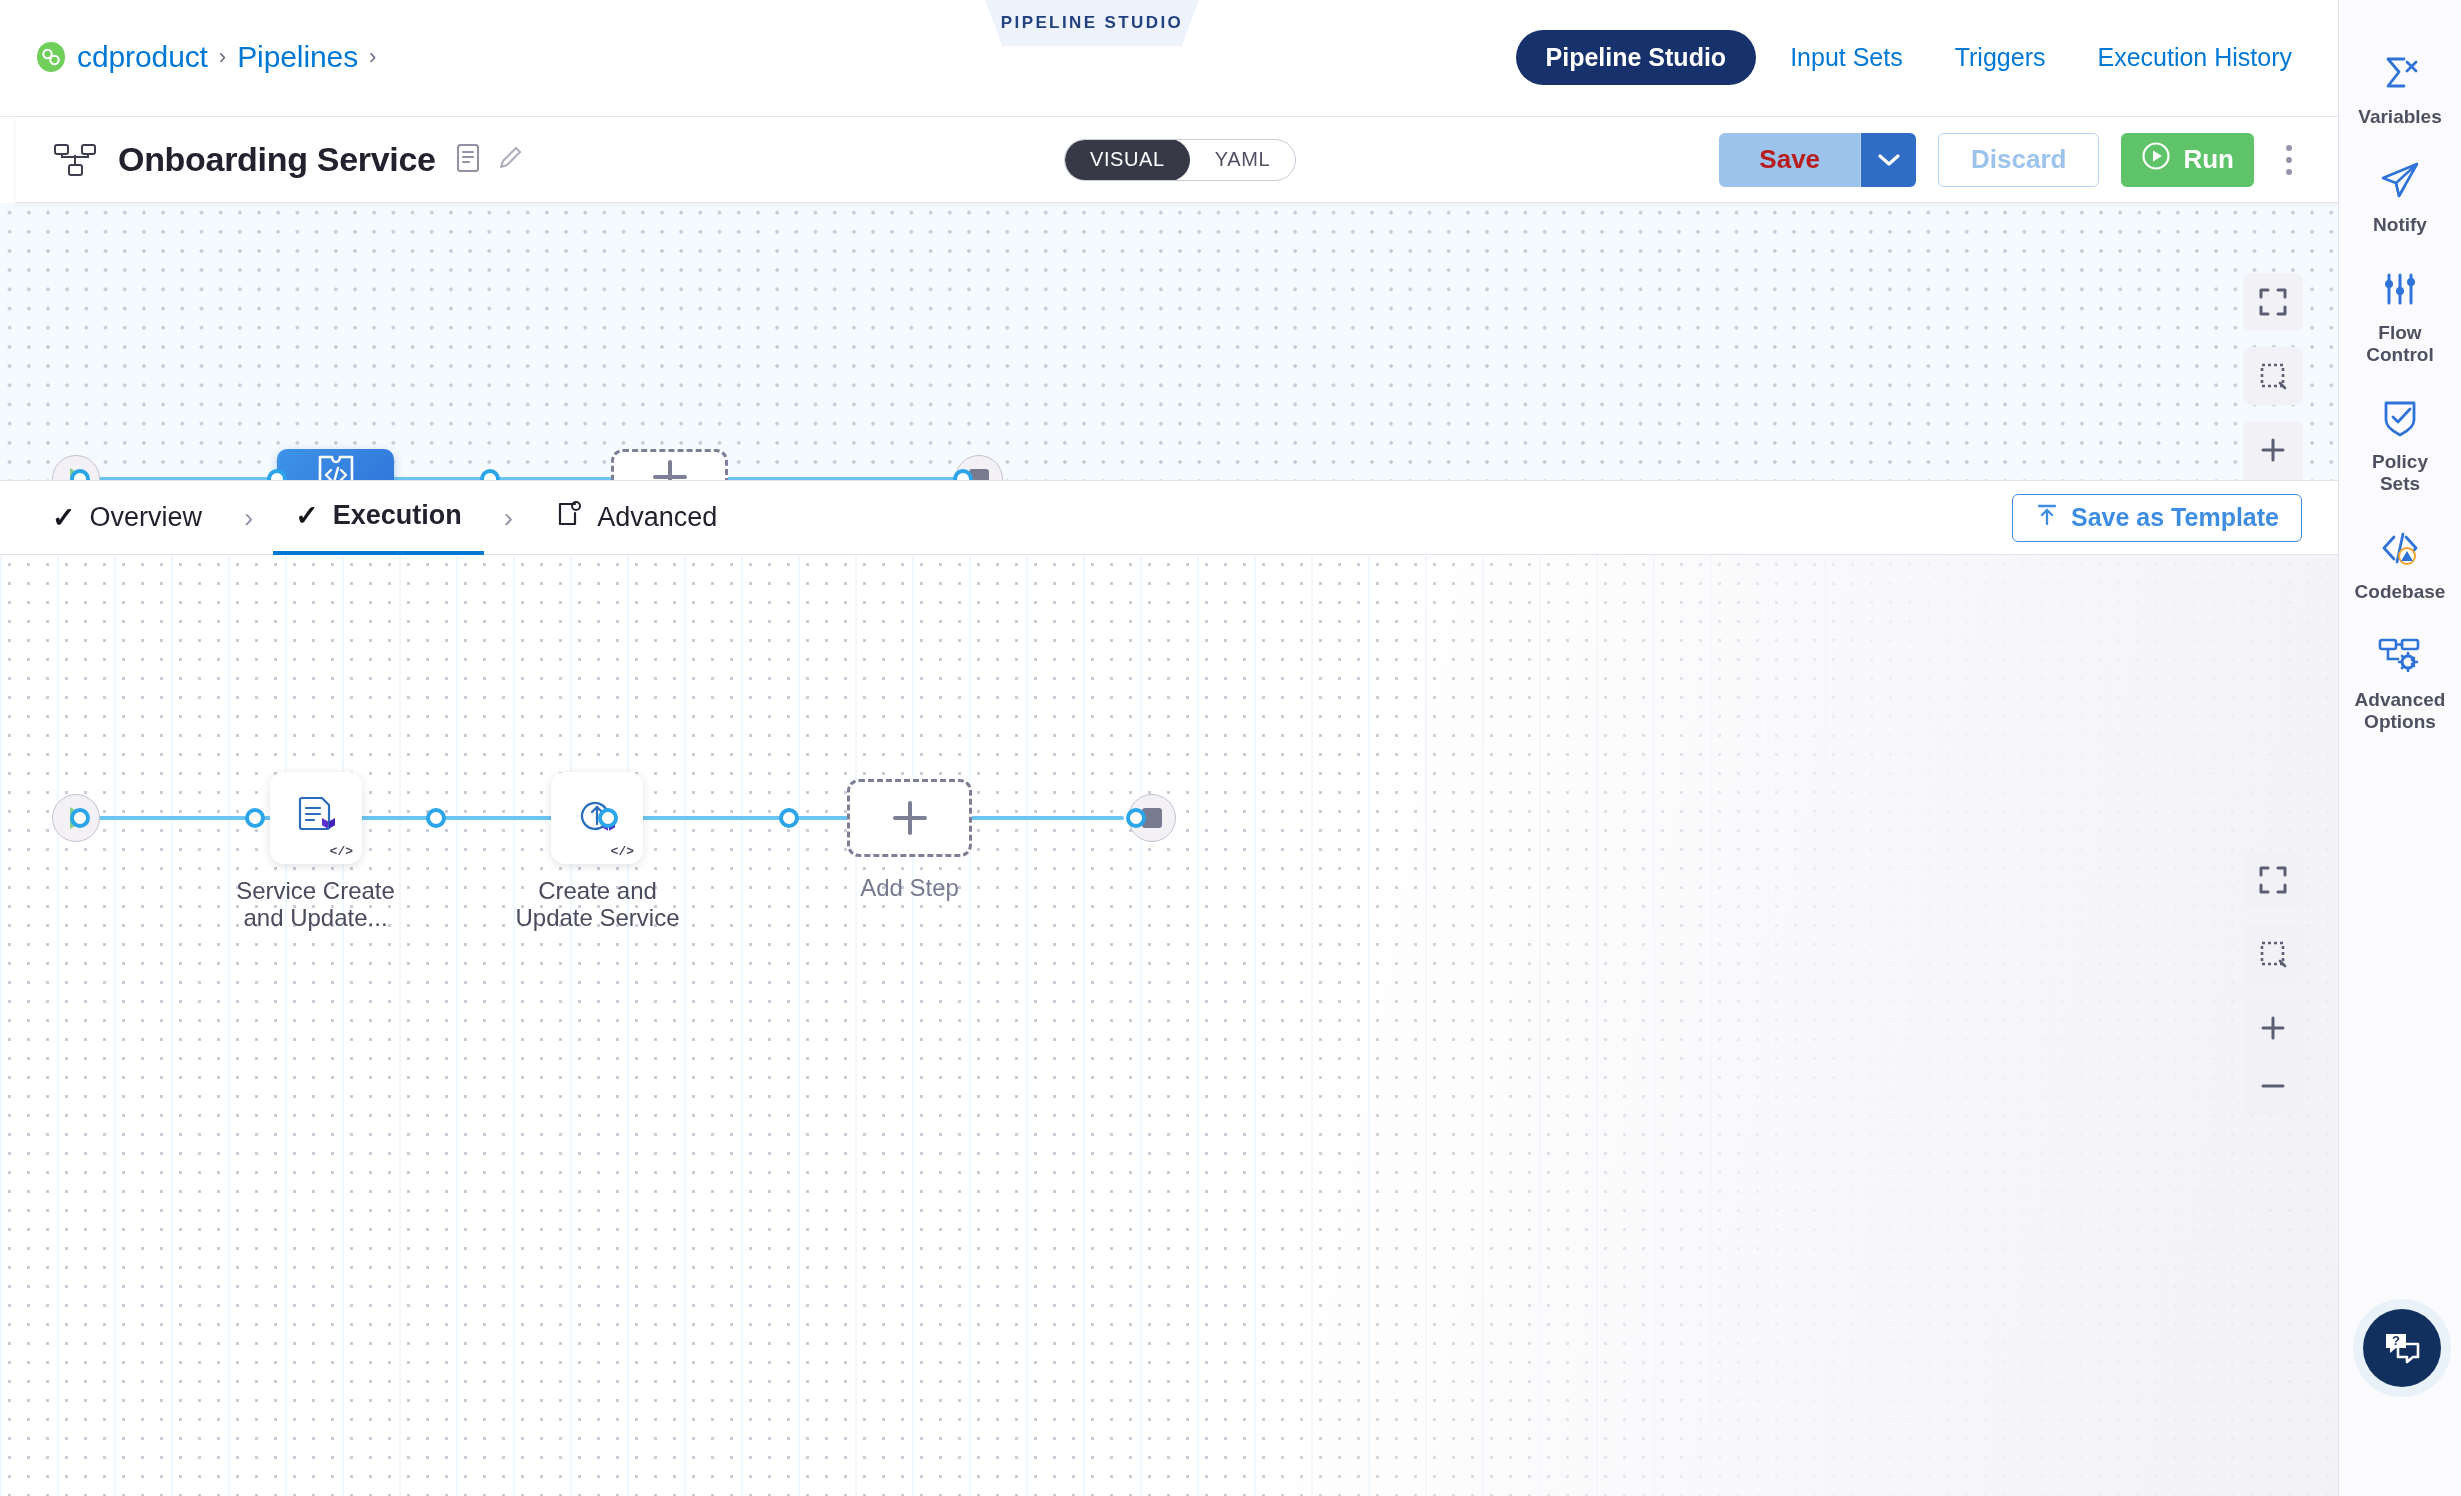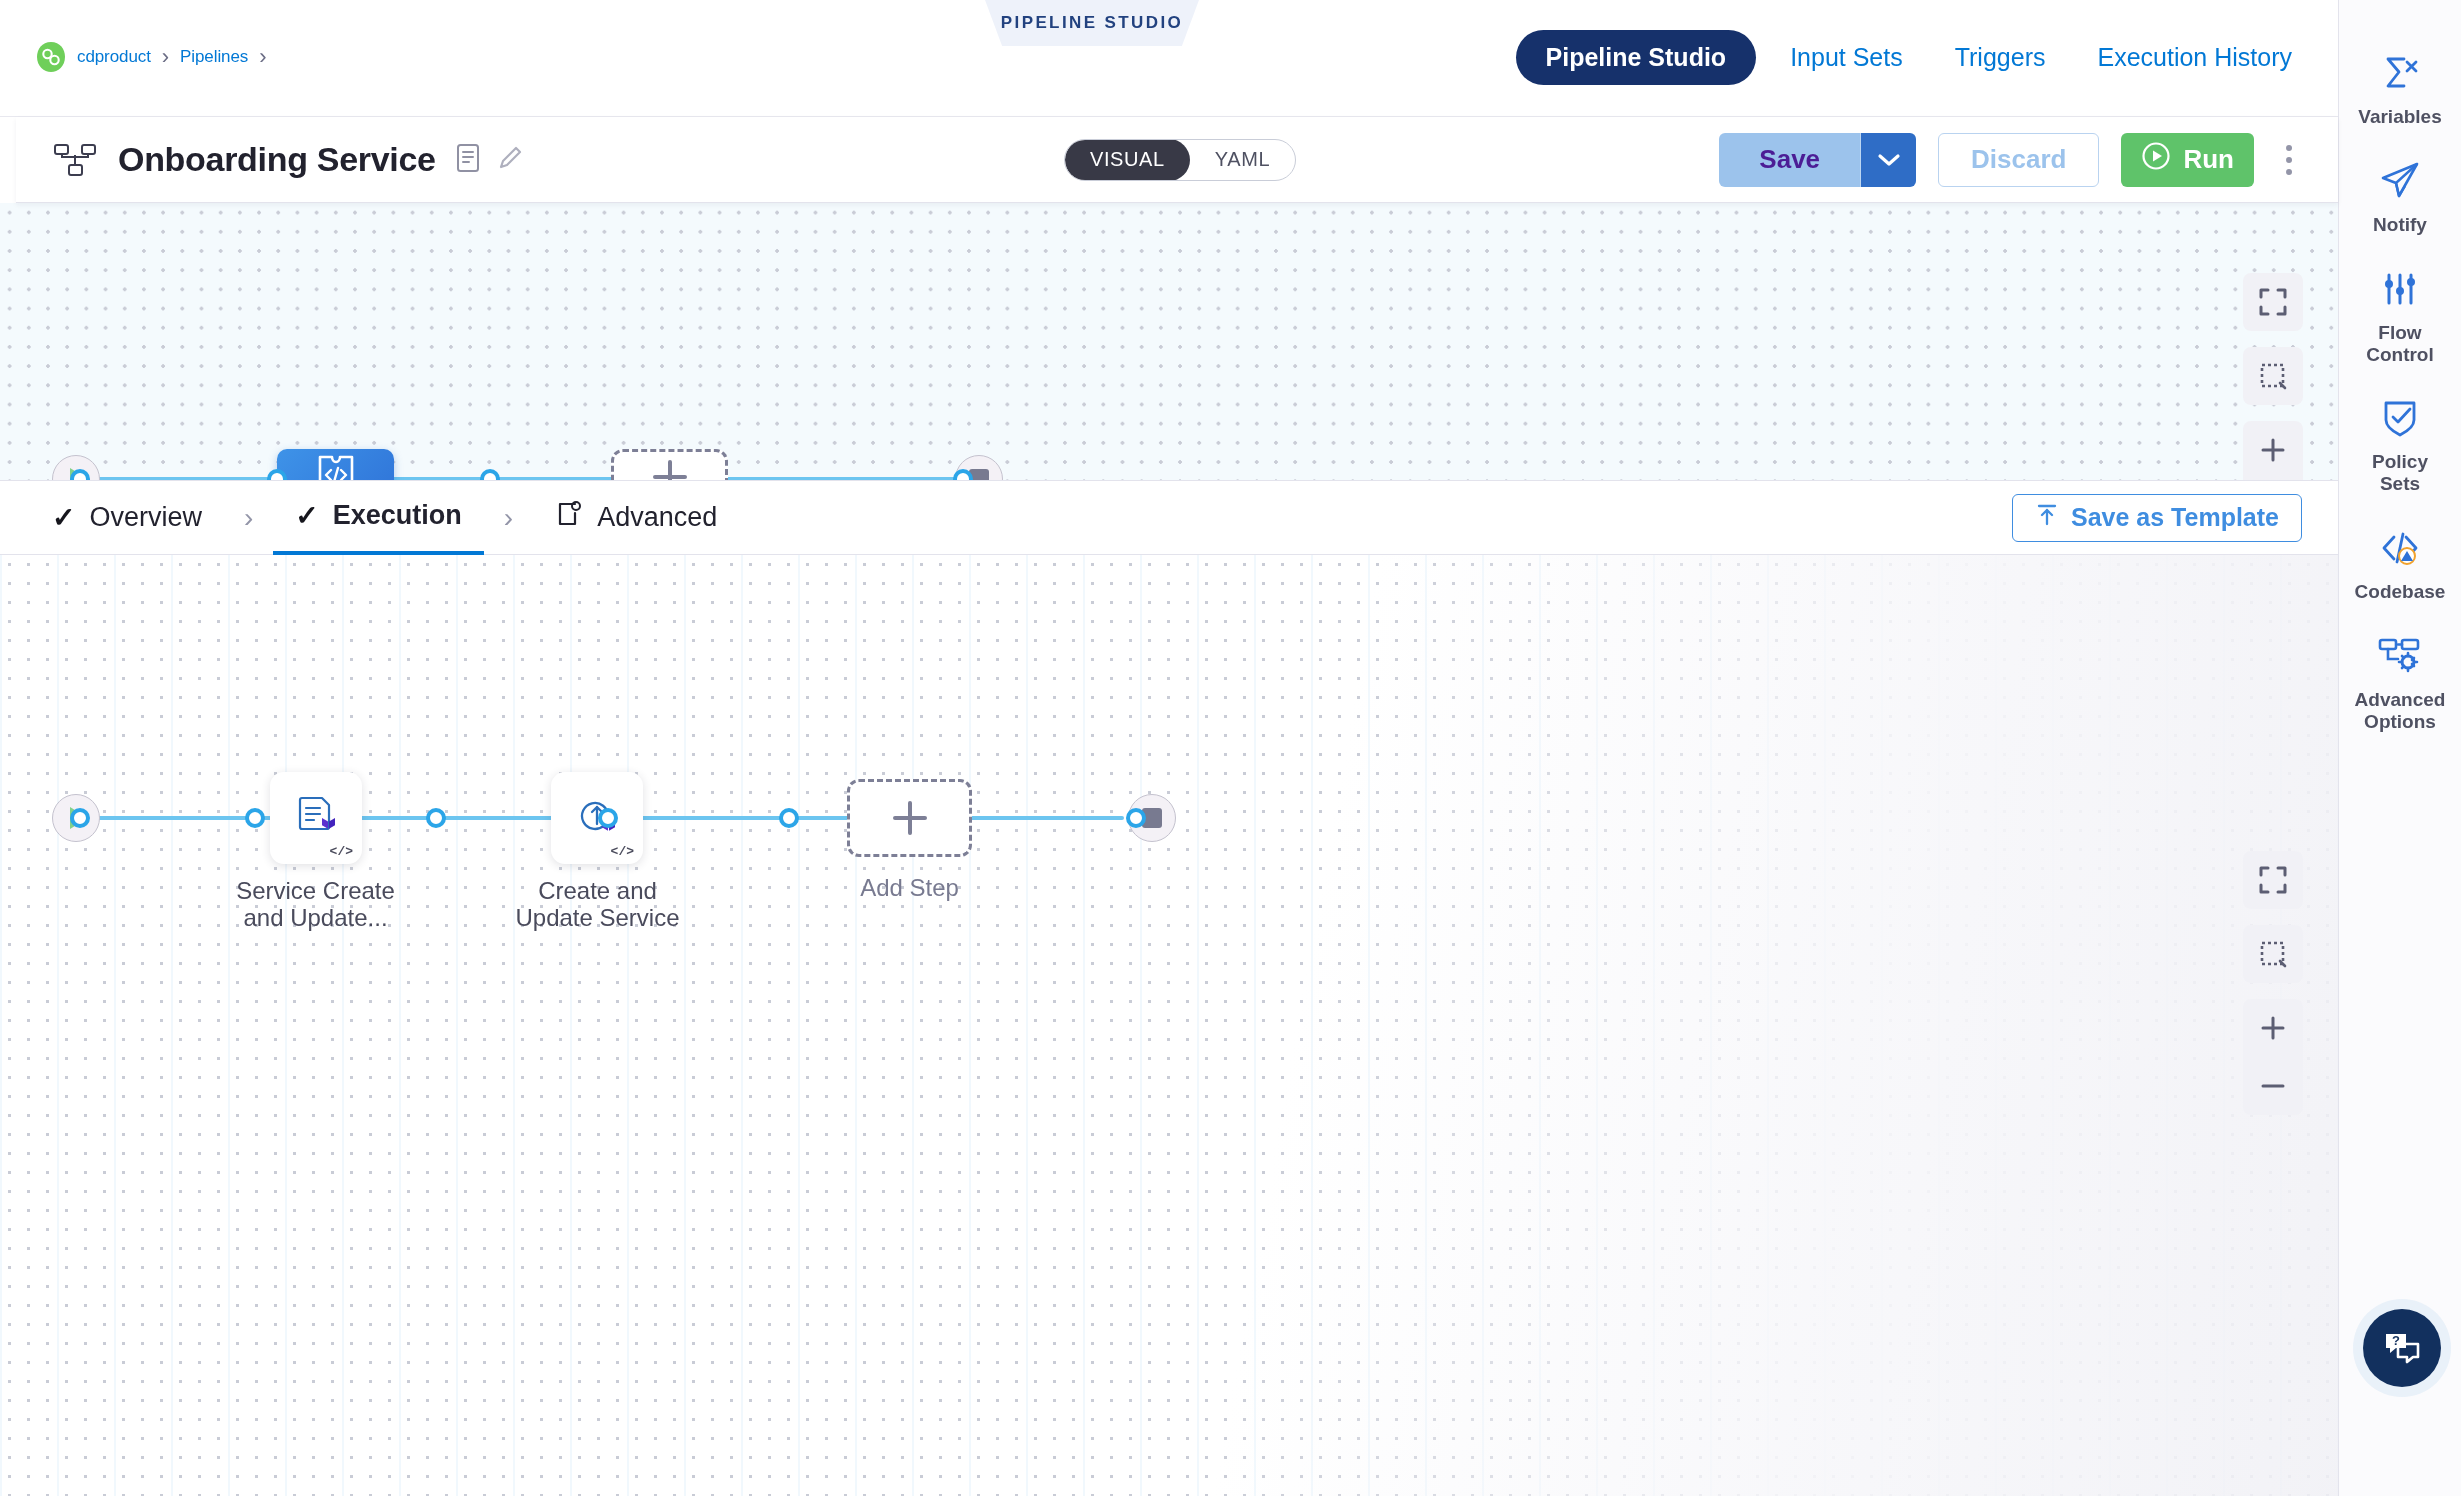--- a/index.html
+++ b/index.html
@@ -20,21 +20,21 @@
     flex: 0 0 117px;
   }
   .breadcrumb {
     display: flex; align-items: center; gap: 11px;
     padding-left: 36px; height: 117px; margin-top:-2px;
   }
   .bc-logo {
     width: 30px; height: 32px; position: relative; flex: 0 0 30px;
   }
   .bc-logo svg { display:block; }
-  .bc-link { color: #0278d5; font-size: 17px; letter-spacing: -0.1px; cursor:pointer; }
+  .bc-link { color: #0278d5; font-size: 30px; letter-spacing: -0.1px; cursor:pointer; }
   .bc-sep { color: #6b6d85; font-size: 22px; font-weight: 300; }
 
   .studio-tag {
     position: absolute; left: 985px; top: 0px;
     width: 214px; height: 46px;
     background: #eef2fa;
     clip-path: polygon(0 0, 100% 0, 92% 100%, 8% 100%);
     display: flex; align-items: center; justify-content: center;
   }
   .studio-tag span {
@@ -77,21 +77,21 @@
   .vy-opt {
     font-size: 20px; font-weight: normal; letter-spacing: 0.6px;
     padding: 0 25px; height: 42px; display: flex; align-items: center;
     color: #4f5162; cursor: pointer;
   }
   .vy-opt.active { background: #383946; color: #fff; border-radius: 22px; height:42px; }
 
   .actions { position: absolute; right: 36px; top: 50%; transform: translateY(-50%); display: flex; align-items: center; gap: 22px; }
   .save-group { display: flex; border-radius: 6px; overflow: hidden; }
   .btn-save {
-    background: #9cc3ec; color: #4c1d95; font-size: 26px; font-weight: bold;
+    background: #9cc3ec; color: #b91c1c; font-size: 26px; font-weight: bold;
     padding: 0 40px; height: 54px; display: flex; align-items: center; cursor: pointer;
     border: none;
   }
   .btn-save-caret {
     background: #2f6dc6; width: 56px; height: 54px; display: flex;
     align-items: center; justify-content: center; cursor: pointer;
     border-left: 1px solid #bcd6f2;
   }
   .btn-discard {
     background: #fff; border: 1px solid #b9d3f0; color: #9cc3ec;

